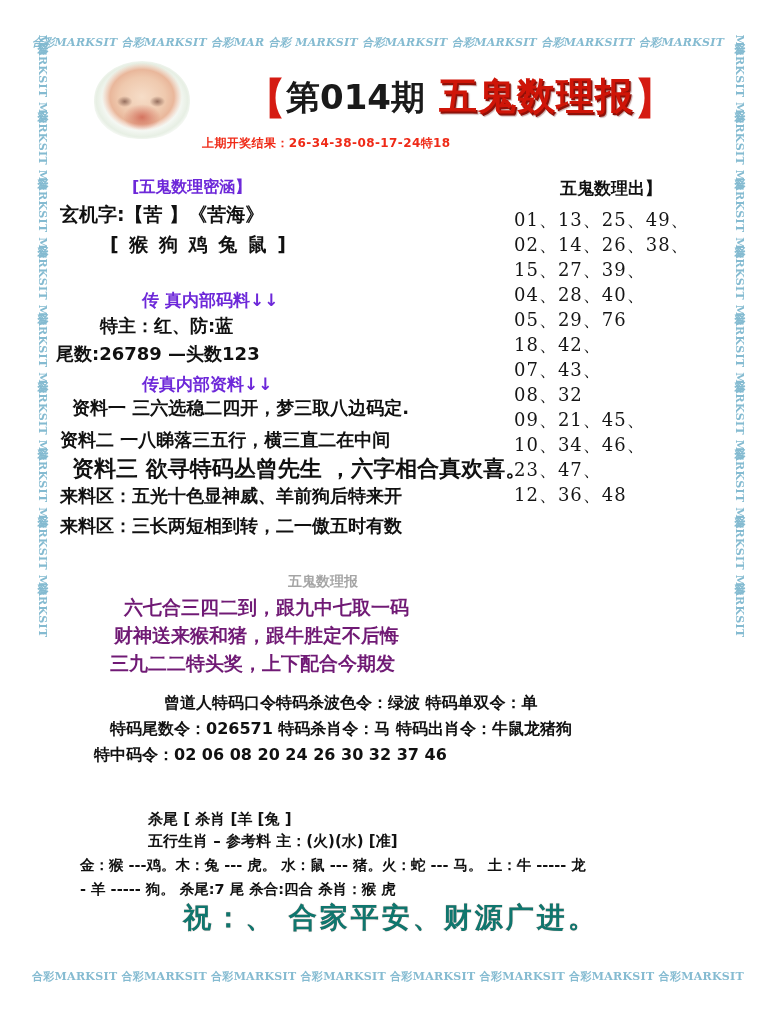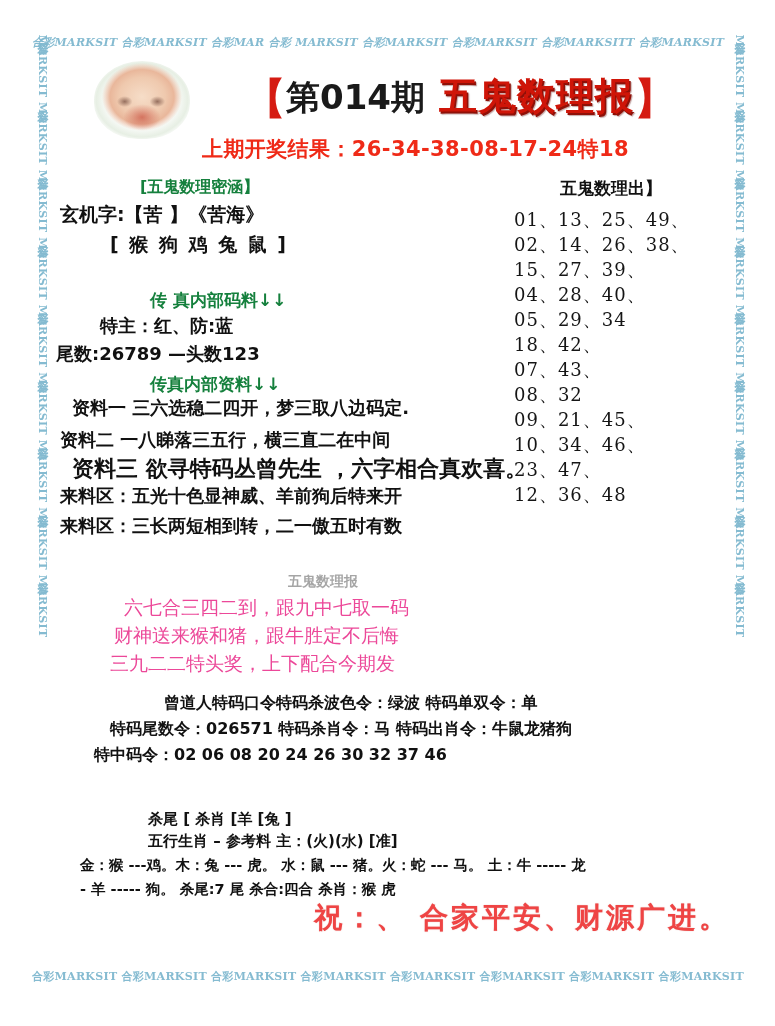--- a/index.html
+++ b/index.html
@@ -76,32 +76,32 @@
   }
   #paper-name{
     color:#cf1508;font-size:38px;font-weight:bold;
     font-family:"DejaVu Serif","Liberation Serif",serif;
     letter-spacing:1px;
     margin-left:14px;
     text-shadow:1.5px 1.5px 0 #8f1008, 2.5px 2.5px 1px rgba(90,10,5,.35);
   }
   #last-result{
     position:absolute;left:150px;top:82px;
-    color:#ef2a17;font-size:21px;font-weight:bold;
+    color:#ef2a17;font-size:12px;font-weight:bold;
     font-family:"DejaVu Sans","Liberation Sans",sans-serif;
     letter-spacing:.4px;white-space:nowrap;
   }
 
   
   #cols{ position:absolute;left:0;top:124px;width:678px;height:420px; }
   #leftcol{ position:absolute;left:0;top:0;width:450px; }
   #rightcol{ position:absolute;left:452px;top:0;width:226px; }
 
   .sec-title{
-    font-size:16px;font-weight:bold;color:#15803d;white-space:nowrap;margin-left:8px;
+    font-size:16px;font-weight:bold;color:#6d28d9;white-space:nowrap;
   }
   .line{ font-size:17px;font-weight:bold;color:#111;white-space:nowrap;line-height:1.05; }
 
   #t-mihan{ position:absolute;left:80px;top:0px; }
   #l-xuanji{ position:absolute;left:8px;top:28px;font-size:19px; }
   #l-zodiac{ position:absolute;left:58px;top:58px;font-size:19px;letter-spacing:2px; }
   #t-fax-code{ position:absolute;left:90px;top:112px;font-size:17px; }
   #l-tezhu{ position:absolute;left:48px;top:140px;font-size:18px; }
   #l-weishu{ position:absolute;left:4px;top:168px;font-size:18px; }
   #t-fax-data{ position:absolute;left:90px;top:196px;font-size:17px; }
@@ -121,21 +121,21 @@
     letter-spacing:1px;
   }
 
   
   #poem{ position:absolute;left:0;top:520px;width:678px;height:110px; }
   #poem-head{
     position:absolute;left:236px;top:0px;font-size:14px;font-weight:bold;
     color:#3a3a3a;opacity:.45;white-space:nowrap;
   }
   .poem-line{
-    position:absolute;left:60px;font-size:19px;font-weight:normal;color:#ec4899;white-space:nowrap;
+    position:absolute;left:60px;font-size:19px;font-weight:bold;color:#701a75;white-space:nowrap;
   }
   #pl0{ top:22px; left:72px; }
   #pl1{ top:50px; left:62px; }
   #pl2{ top:78px; left:58px; }
 
   
   #orders{ position:absolute;left:0;top:640px;width:678px;height:80px;text-align:center; }
   .ord{ position:absolute;font-size:16px;font-weight:bold;color:#111;white-space:nowrap; }
   #ord0{ left:112px;top:0px; }
   #ord1{ left:42px;top:26px;margin-left:16px; }
@@ -143,22 +143,22 @@
 
   
   #footer{ position:absolute;left:0;top:742px;width:678px;height:120px;margin-top:15px; }
   .ft{ position:absolute;font-size:15px;font-weight:bold;color:#111;white-space:nowrap; }
   #ft0{ left:96px;top:0px; }
   #ft1{ left:96px;top:22px; }
   #ft2{ left:28px;top:46px;font-size:14.5px; }
   #ft3{ left:28px;top:70px;font-size:14.5px; }
 
   #blessing{
-    position:absolute;left:0;top:846px;width:678px;text-align:right;
-    color:#ef4444;font-size:28px;font-weight:bold;
+    position:absolute;left:0;top:846px;width:678px;text-align:center;
+    color:#0f766e;font-size:28px;font-weight:bold;
     font-family:"DejaVu Serif","Liberation Serif",serif;
     letter-spacing:3px;white-space:nowrap;
     text-shadow:0 0 1px rgba(200,68,59,.5);
   }
 </style>
 </head>
 <body>
 
 <div id="page">
 
@@ -196,21 +196,21 @@
         <div class="line" id="l-lk2">来料区：三长两短相到转，二一傲五时有数</div>
       </div>
 
       <div id="rightcol">
         <div id="t-shuliout">五鬼数理出】</div>
         <div id="numrows">
           <div class="numrow">01、13、25、49、</div>
           <div class="numrow">02、14、26、38、</div>
           <div class="numrow">15、27、39、</div>
           <div class="numrow">04、28、40、</div>
-          <div class="numrow">05、29、34</div>
+          <div class="numrow">05、29、76</div>
           <div class="numrow">18、42、</div>
           <div class="numrow">07、43、</div>
           <div class="numrow">08、32</div>
           <div class="numrow">09、21、45、</div>
           <div class="numrow">10、34、46、</div>
           <div class="numrow">23、47、</div>
           <div class="numrow">12、36、48</div>
         </div>
       </div>
     </div>

